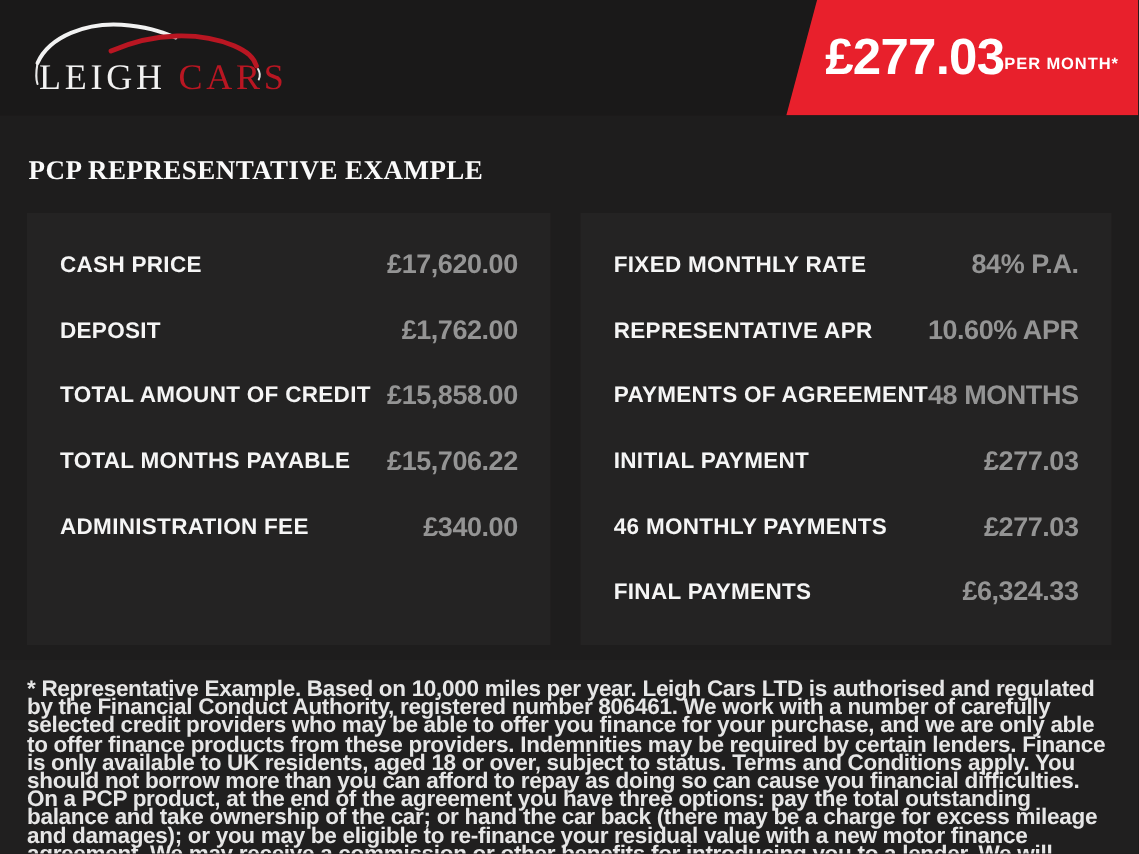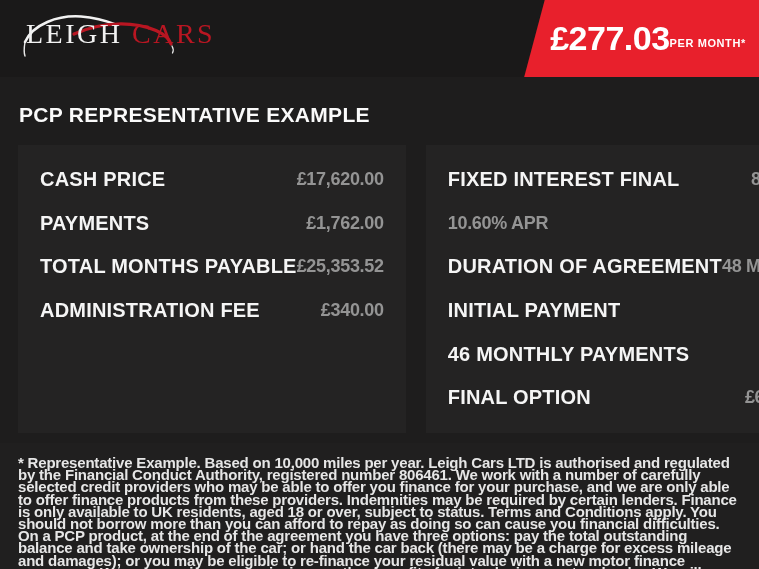--- a/index.html
+++ b/index.html
@@ -10,60 +10,60 @@
   }
   
   .header {
     position: relative; height: 77px; background: #1a1919;
   }
   .logo {
     position: absolute; left: 18px; top: 4px; width: 172px; height: 66px;
   }
   .logo svg { position: absolute; left: 0; top: 0; }
   .logo-text {
-    position: absolute; left: 8px; bottom: 20px;
+    position: absolute; left: 8px; bottom: 4px;
     font-family: "Liberation Serif", serif;
-    font-size: 28px; letter-spacing: 2.5px; font-weight: 400;
+    font-size: 24px; letter-spacing: 2.5px; font-weight: 400;
     color: #f2f2f2; white-space: nowrap;
   }
   .logo-text .cars { color: #b91622; }
   .price-banner {
     position: absolute; top: 0; right: 0; width: 236px; height: 77px;
     background: #e8202c;
     clip-path: polygon(9.2% 0, 100% 0, 100% 100%, 0.5% 100%);
     display: flex; align-items: center; justify-content: center;
     color: #ffffff; white-space: nowrap; padding-left: 14px;
   }
   .price-amount {
     font-size: 34px; font-weight: bold; letter-spacing: -0.5px;
   }
   .price-period {
     font-size: 11px; font-weight: bold; letter-spacing: 0.6px; margin-left: 0;
     padding-top: 8px;
   }
   
   .section-heading {
     padding: 26px 0 0 19px;
-    color: #fafafa; font-size: 21px; font-weight: bold; letter-spacing: 0.3px;
+    color: #fafafa; font-size: 18px; font-weight: bold; letter-spacing: 0.3px; font-family: Liberation Serif, serif;
   }
   
   .panels {
     display: flex; gap: 20px; margin: 18px 18px 0 18px;
   }
   .panel {
     flex: 1; background: #242323; height: 288px;
     padding: 13px 22px;
     display: flex; flex-direction: column;
   }
   .finance-row {
     height: 43.6px; display: flex; align-items: center;
     justify-content: space-between;
   }
   .finance-label {
-    color: #f5f5f5; font-size: 20px; font-weight: bold; letter-spacing: 0.2px;
+    color: #f5f5f5; font-size: 15px; font-weight: bold; letter-spacing: 0.2px;
     white-space: nowrap;
   }
   .finance-value {
     color: #949494; font-size: 18px; font-weight: bold; letter-spacing: -0.3px;
     white-space: nowrap; text-align: right;
   }
   
   .footer {
     margin-top: 10px; background: #201f1f; height: 132px;
     padding: 14px 18px 0 18px;
@@ -94,54 +94,59 @@
 
 <div class="section-heading">PCP REPRESENTATIVE EXAMPLE</div>
 
 <div class="panels">
   <div class="panel">
     <div class="finance-row">
       <span class="finance-label">CASH PRICE</span>
       <span class="finance-value">£17,620.00</span>
     </div>
     <div class="finance-row">
-      <span class="finance-label">PAYMENTS</span>
+      <span class="finance-label">DEPOSIT</span>
       <span class="finance-value">£1,762.00</span>
     </div>
     <div class="finance-row">
+      <span class="finance-label">TOTAL AMOUNT OF CREDIT</span>
+      <span class="finance-value">£15,858.00</span>
+    </div>
+    <div class="finance-row">
       <span class="finance-label">TOTAL MONTHS PAYABLE</span>
-      <span class="finance-value">£25,353.52</span>
+      <span class="finance-value">£15,706.22</span>
     </div>
     <div class="finance-row">
       <span class="finance-label">ADMINISTRATION FEE</span>
       <span class="finance-value">£340.00</span>
     </div>
   </div>
   <div class="panel">
     <div class="finance-row">
-      <span class="finance-label">FIXED INTEREST FINAL</span>
+      <span class="finance-label">FIXED MONTHLY RATE</span>
       <span class="finance-value">84% P.A.</span>
     </div>
     <div class="finance-row">
+      <span class="finance-label">REPRESENTATIVE APR</span>
       <span class="finance-value">10.60% APR</span>
     </div>
     <div class="finance-row">
-      <span class="finance-label">DURATION OF AGREEMENT</span>
+      <span class="finance-label">PAYMENTS OF AGREEMENT</span>
       <span class="finance-value">48 MONTHS</span>
     </div>
     <div class="finance-row">
       <span class="finance-label">INITIAL PAYMENT</span>
       <span class="finance-value">£277.03</span>
     </div>
     <div class="finance-row">
       <span class="finance-label">46 MONTHLY PAYMENTS</span>
       <span class="finance-value">£277.03</span>
     </div>
     <div class="finance-row">
-      <span class="finance-label">FINAL OPTION</span>
+      <span class="finance-label">FINAL PAYMENTS</span>
       <span class="finance-value">£6,324.33</span>
     </div>
   </div>
 </div>
 
 <div class="footer">
   <div class="disclaimer">* Representative Example. Based on 10,000 miles per year. Leigh Cars LTD is authorised and regulated by the Financial Conduct Authority, registered number 806461. We work with a number of carefully selected credit providers who may be able to offer you finance for your purchase, and we are only able to offer finance products from these providers. Indemnities may be required by certain lenders. Finance is only available to UK residents, aged 18 or over, subject to status. Terms and Conditions apply. You should not borrow more than you can afford to repay as doing so can cause you financial difficulties. On a PCP product, at the end of the agreement you have three options: pay the total outstanding balance and take ownership of the car; or hand the car back (there may be a charge for excess mileage and damages); or you may be eligible to re-finance your residual value with a new motor finance agreement. We may receive a commission or other benefits for introducing you to a lender. We will endeavour to keep information on the road prices up to date (and related finance examples) but we cannot guarantee that the information shown on this page is up to date at all times. The quotes provided on this page are only for illustrative purposes only and a full finance application will have to be made to determine the exact details (all applications are subject to an underwriting decision and are subject to status). Leigh Cars LTD acts as a credit broker and not a lender. Address:  59, Southend-On-Sea, SS2 6RL</div>
 </div>
 
 </body></html>

